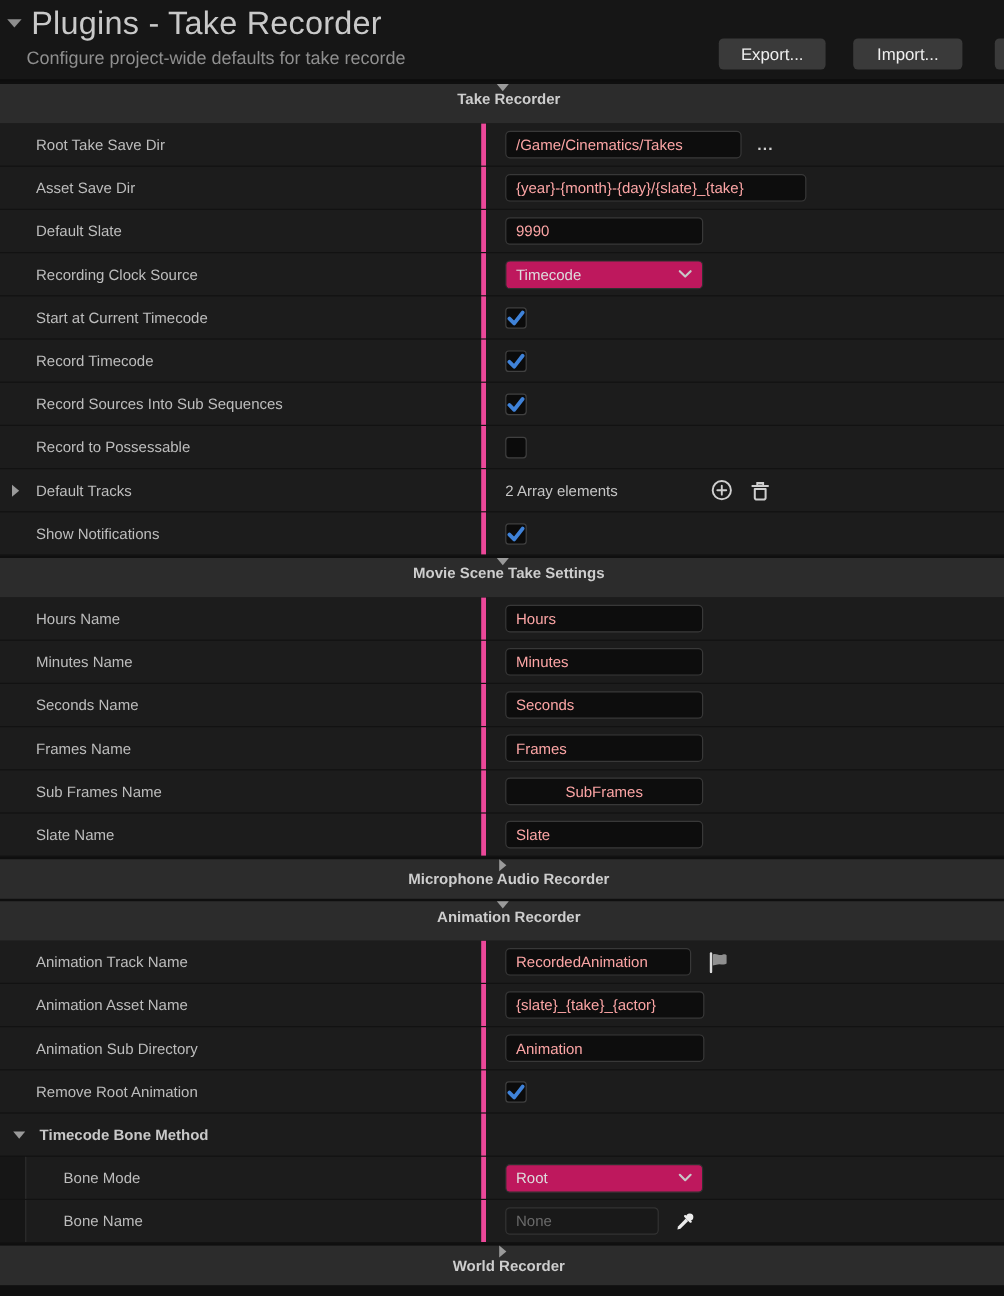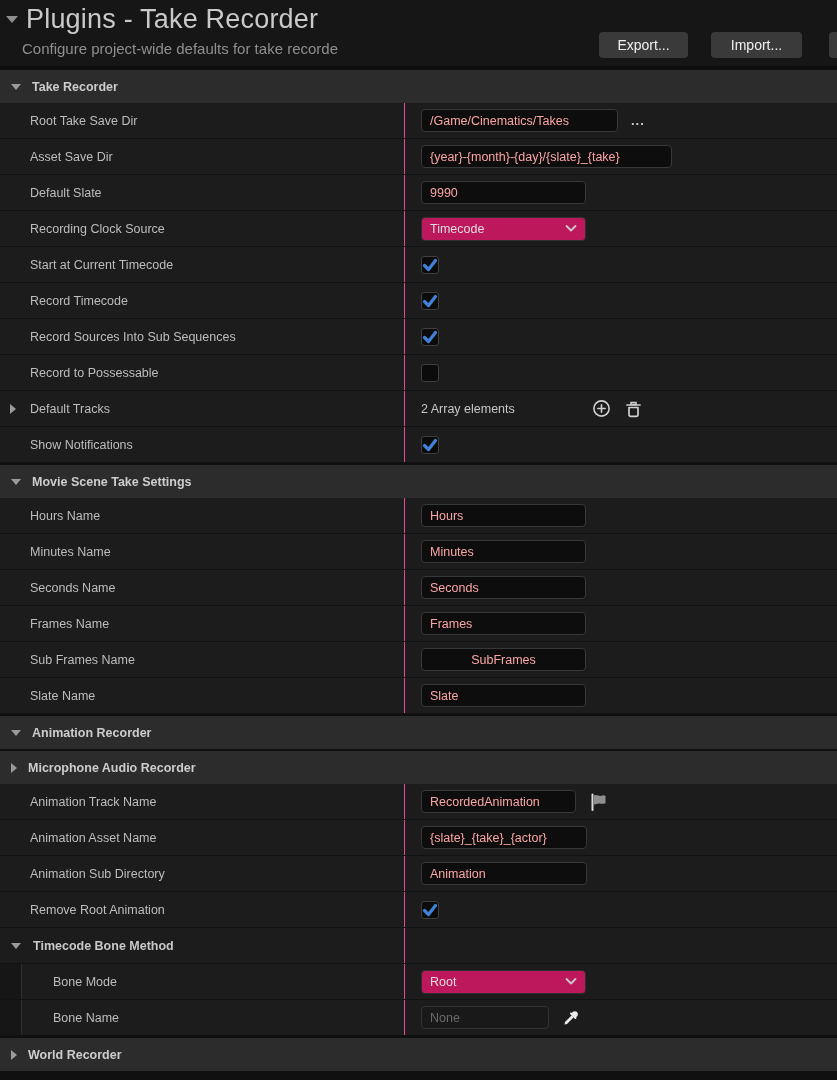--- a/index.html
+++ b/index.html
@@ -42,20 +42,21 @@
   #btn-import     { left:711px; width:91px;  }
   #btn-partial    { left:829px; width:14px;  }
 
   
   #settings { width:100%; }
   .section-header {
     height:33px; margin-top:2px;
     background:#2c2c2c;
     display:flex; align-items:center;
     padding-left:11px;
+    flex-direction:column;
   }
   .section-header .tri { margin-right:11px; }
   .section-label { font-size:12.5px; font-weight:bold; color:#cdcdcd; }
 
   .tri-down {
     width:0; height:0;
     border-left:5.5px solid transparent; border-right:5.5px solid transparent;
     border-top:6.5px solid #9a9a9a;
   }
   .tri-right {
@@ -66,21 +67,21 @@
 
   .row {
     height:36px;
     background:#1c1c1c;
     border-bottom:1px solid #121212;
     display:flex; align-items:stretch;
     position:relative;
   }
   .cell-label {
     width:405px; flex:0 0 405px;
-    border-right:1px solid #ec4899;
+    border-right:4px solid #ec4899;
     display:flex; align-items:center;
     padding-left:30px;
     position:relative;
     font-size:12.5px; color:#bdbdbd;
   }
   .cell-label.indented { padding-left:53px; }
   .indent-gutter {
     position:absolute; left:0; top:0; bottom:0; width:22px;
     background:rgba(0,0,0,0.18);
     border-right:1px solid #2f2f2f;
@@ -343,26 +344,26 @@
       <div class="cell-label">
         <span>Slate Name</span>
       </div>
       <div class="cell-value">
         <div class="text-input" style="width: 165px;">
           <span>Slate</span>
         </div>
       </div>
     </div>
     <div class="section-header">
+      <div class="tri tri-right"></div>
+      <span class="section-label">Microphone Audio Recorder</span>
+    </div>
+    <div class="section-header">
       <div class="tri tri-down"></div>
       <span class="section-label">Animation Recorder</span>
-    </div>
-    <div class="section-header">
-      <div class="tri tri-right"></div>
-      <span class="section-label">Microphone Audio Recorder</span>
     </div>
     <div class="row">
       <div class="cell-label">
         <span>Animation Track Name</span>
       </div>
       <div class="cell-value">
         <div class="text-input" style="width: 155px;">
           <span>RecordedAnimation</span>
         </div>
         <span class="icon-btn">

